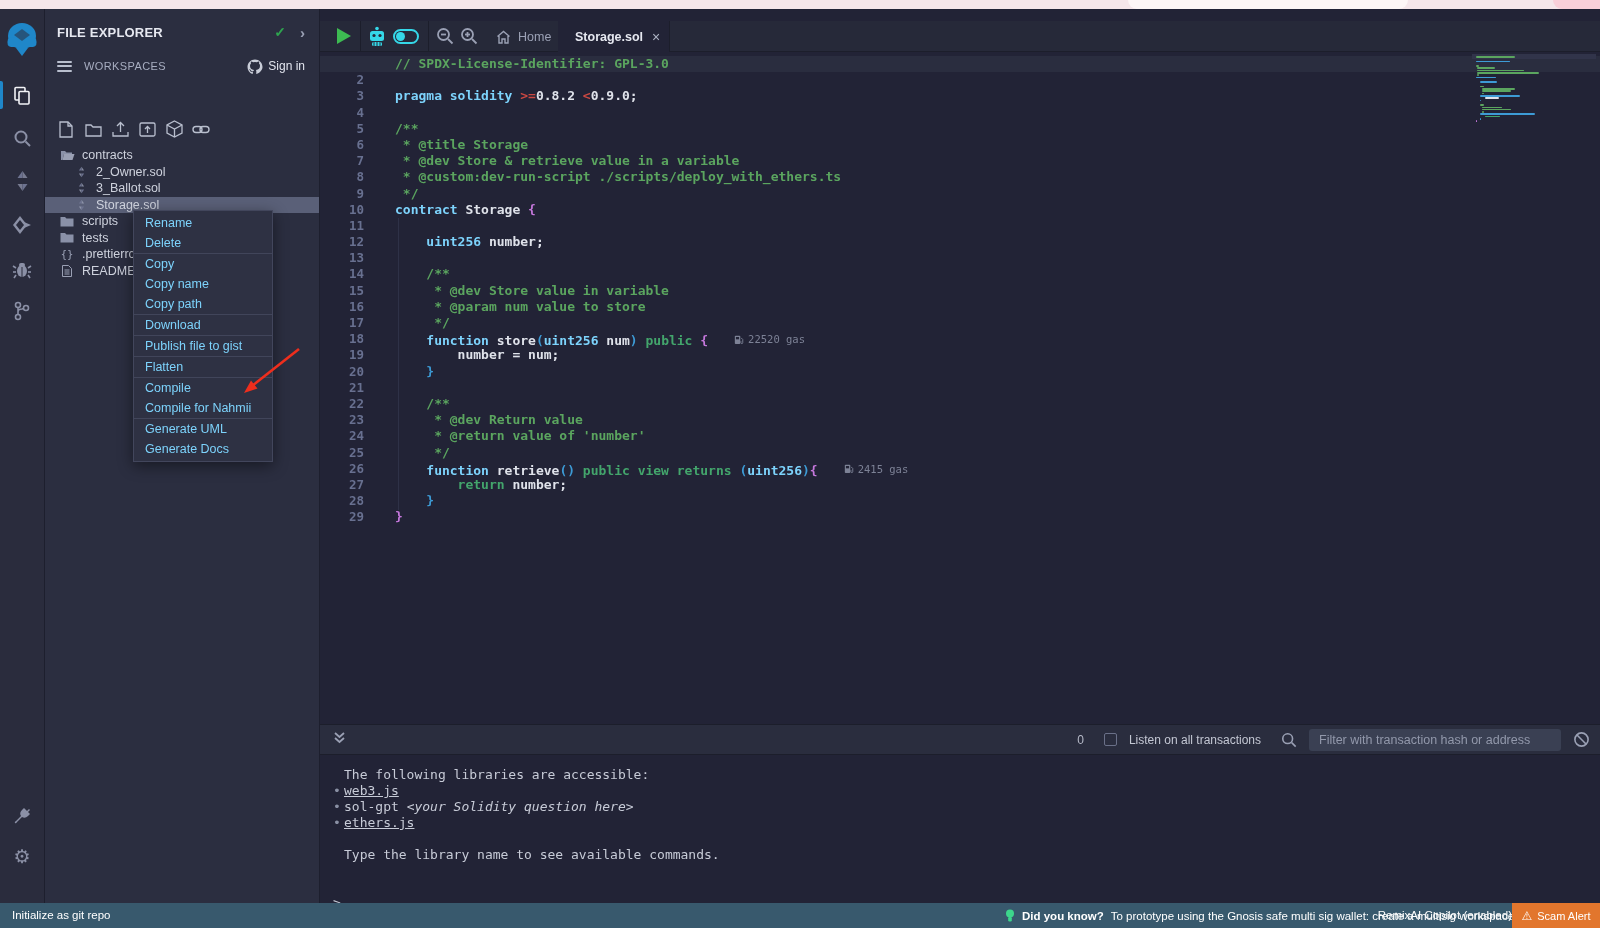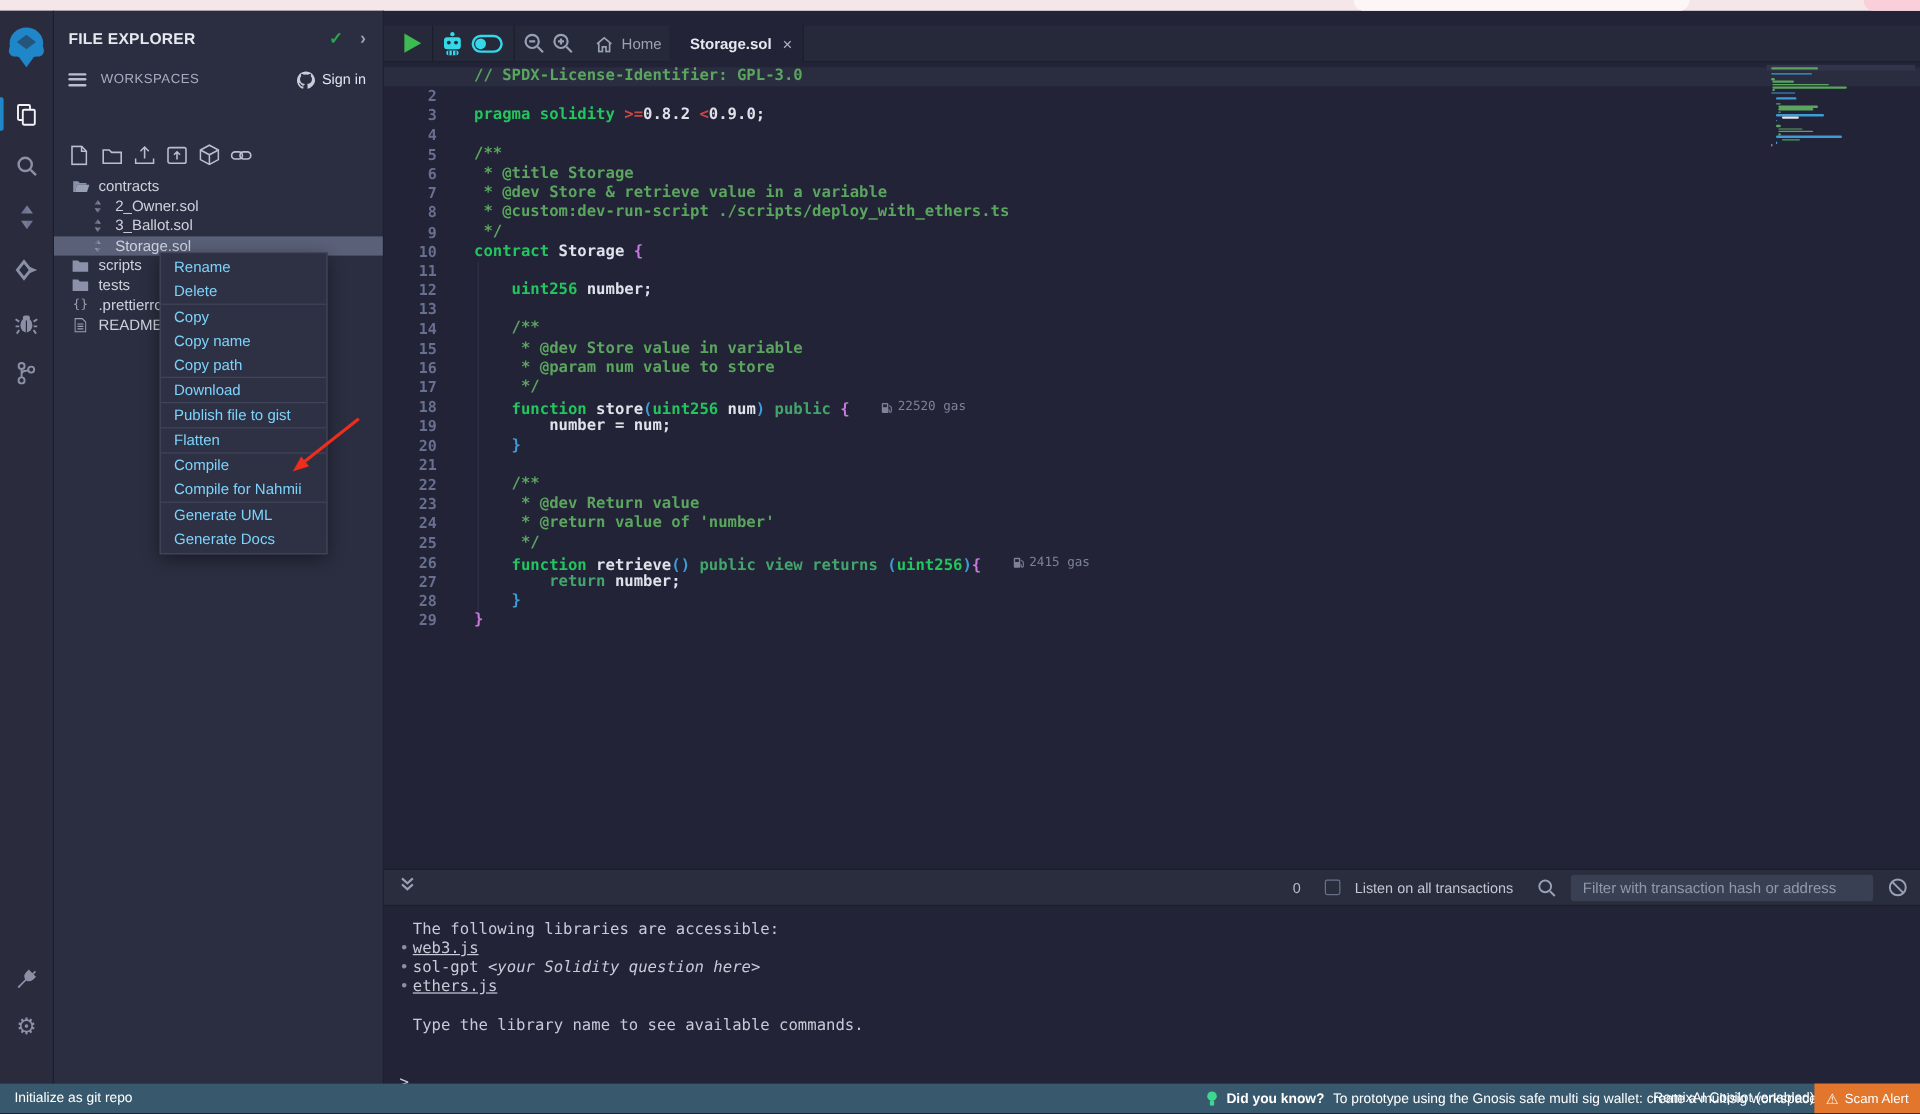--- a/index.html
+++ b/index.html
@@ -71,21 +71,21 @@
 
   
   .editor { position:absolute; left:0; top:31px; width:100%; height:672px; background:#222336; overflow:hidden; }
   .gutter { position:absolute; left:0; top:4px; width:58px; text-align:right; padding-right:14px;
             font-family:"DejaVu Sans Mono", monospace; font-size:12.5px; font-weight:600; color:#687090; }
   .gut-n { height:16.2px; line-height:16.2px; }
   .code { position:absolute; left:0; top:4px; width:calc(100% - 130px); padding-left:75px;
           font-family:"DejaVu Sans Mono", monospace; font-size:13px; font-weight:600; white-space:pre; }
   .code-line { height:16.2px; line-height:16.2px; }
   .code-line.hl { background:#2a2d3f; margin-left:-75px; padding-left:75px; margin-right:-1150px; }
-  .tk-c { color:#5ba55f; } .tk-k { color:#22c55e; } .tk-w { color:#dfe2ea; }
+  .tk-c { color:#5ba55f; } .tk-k { color:#7dd3fc; } .tk-w { color:#dfe2ea; }
   .tk-g { color:#43a56c; } .tk-m { color:#c678dd; } .tk-b { color:#3d9bd6; } .tk-r { color:#cb4842; }
   .gas { margin-left:26px; font-size:10.5px; font-weight:normal; color:#7d8296; display:inline-flex; align-items:center; gap:4px; }
   .indent-guide { position:absolute; left:78px; top:166px; width:1px; height:292px; background:#2e3147; }
   .minimap { position:absolute; right:14px; top:2px; width:110px; }
   .mini-viewport { position:absolute; left:-4px; right:-10px; top:0; height:5px; background:#31344a; }
   .mini-lines { position:relative; padding-top:2px; }
   .mini-line { height:1.5px; margin-bottom:0.8px; border-radius:1px; }
 
   
   .terminal { position:absolute; left:0; top:703px; width:100%; height:191px; background:#222336; }

